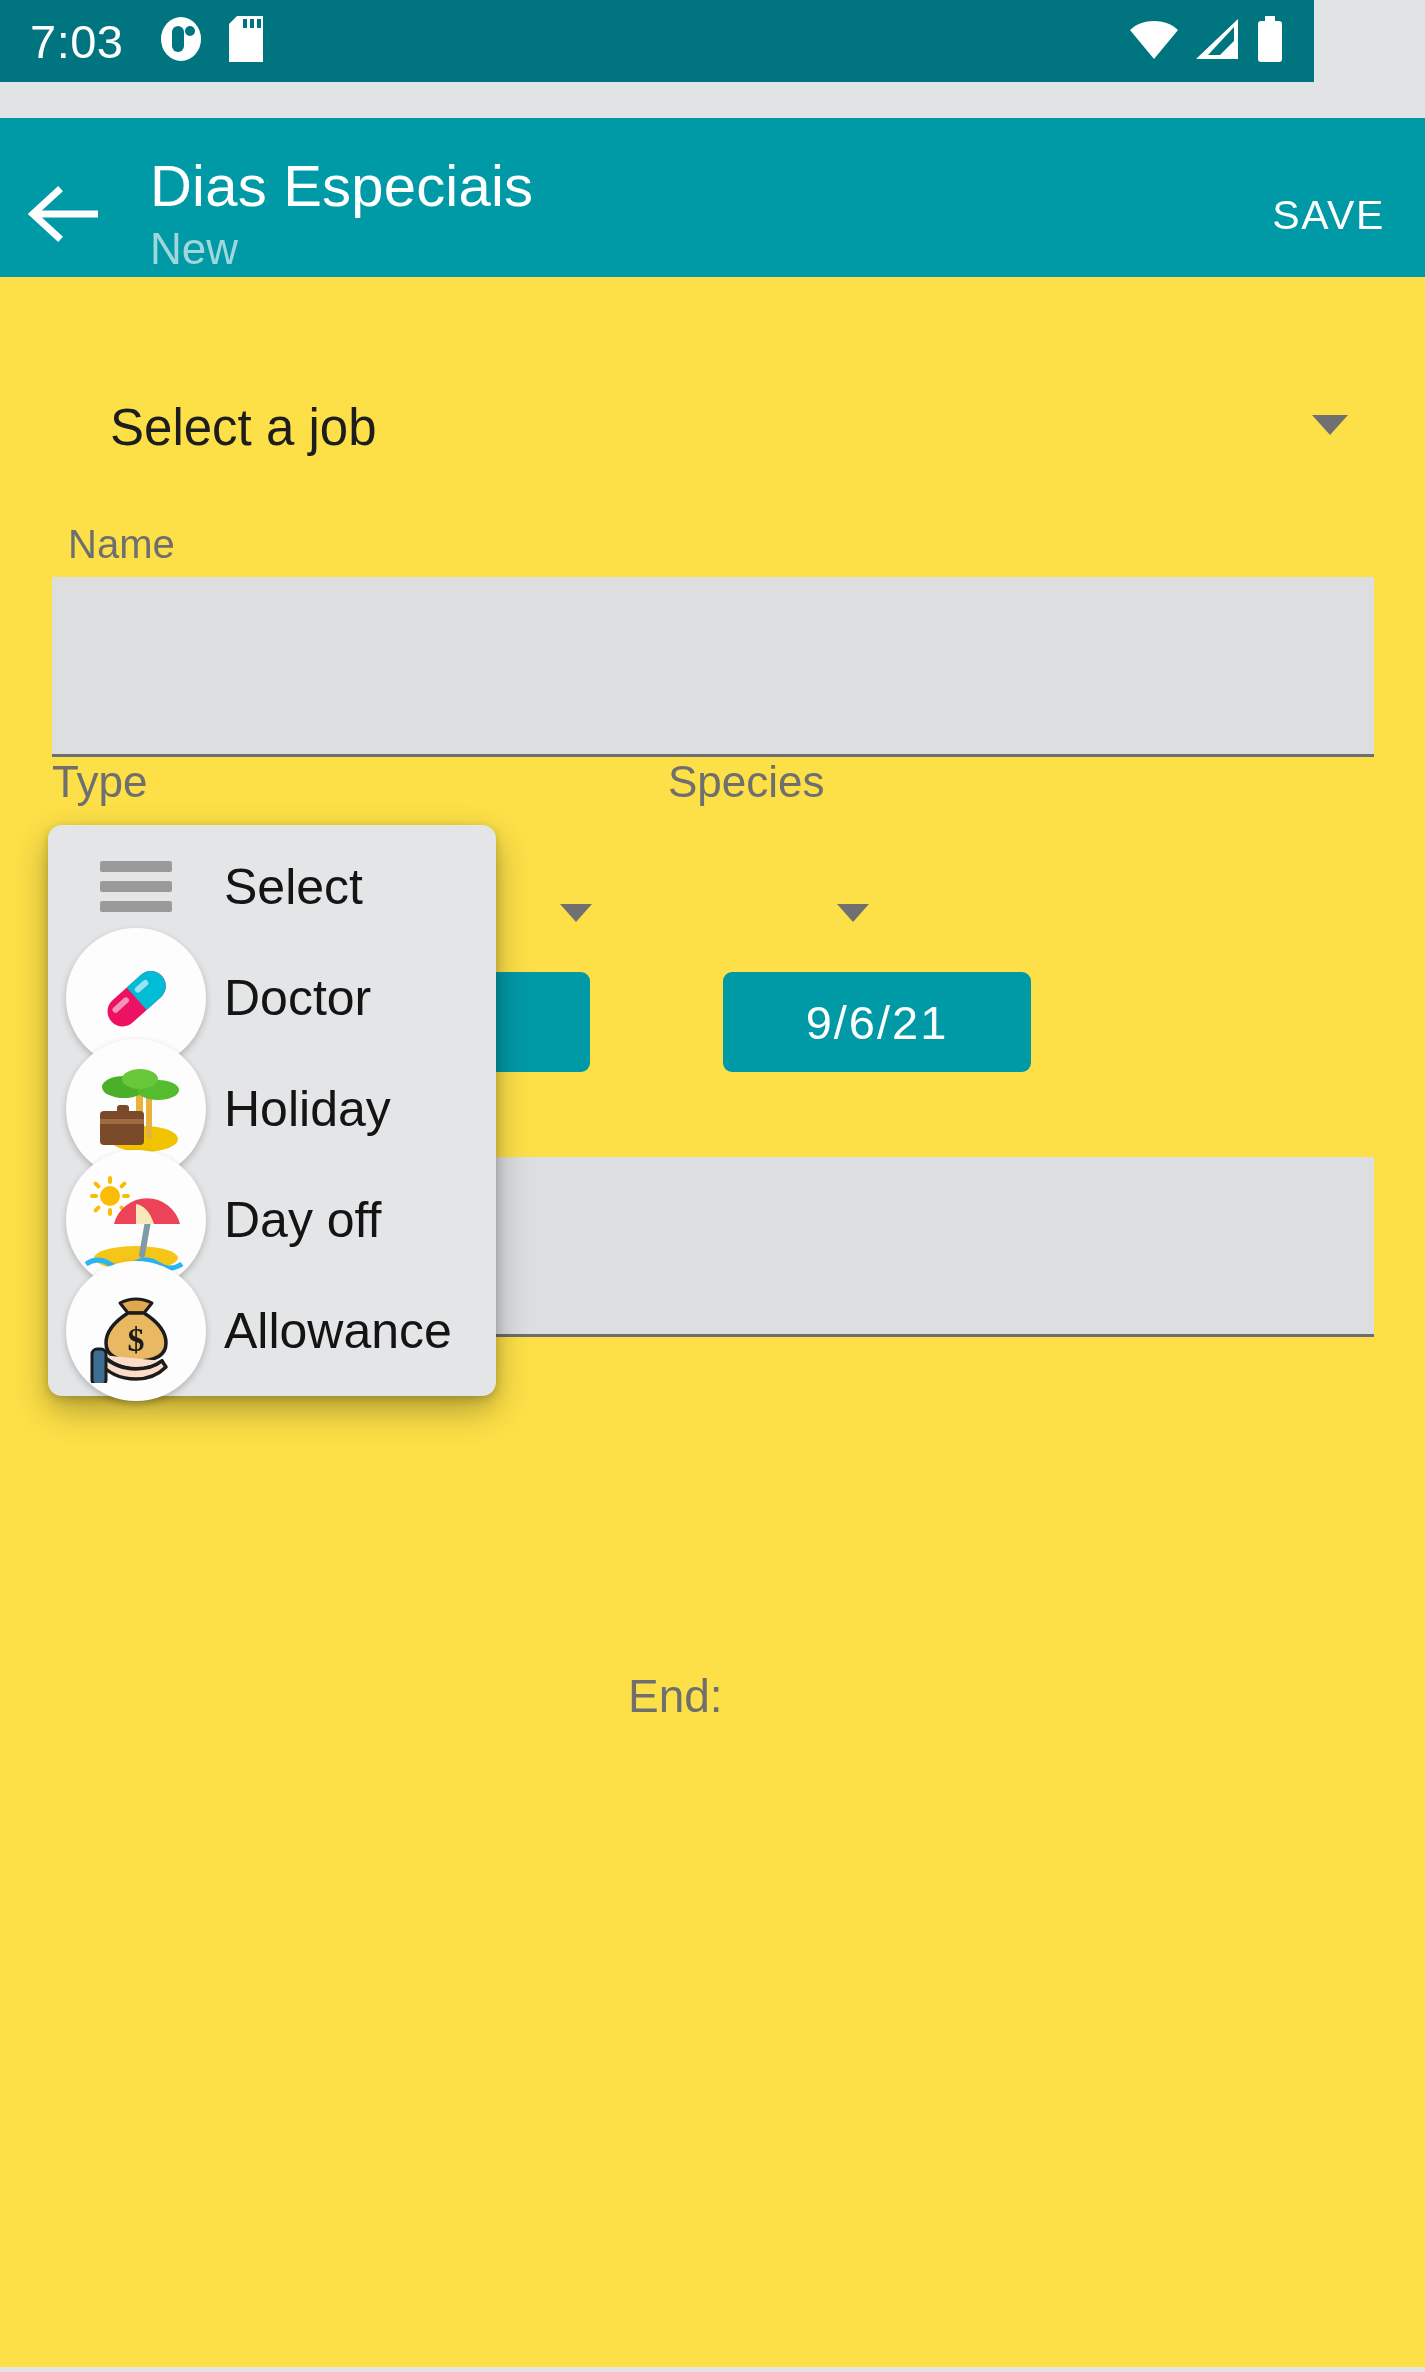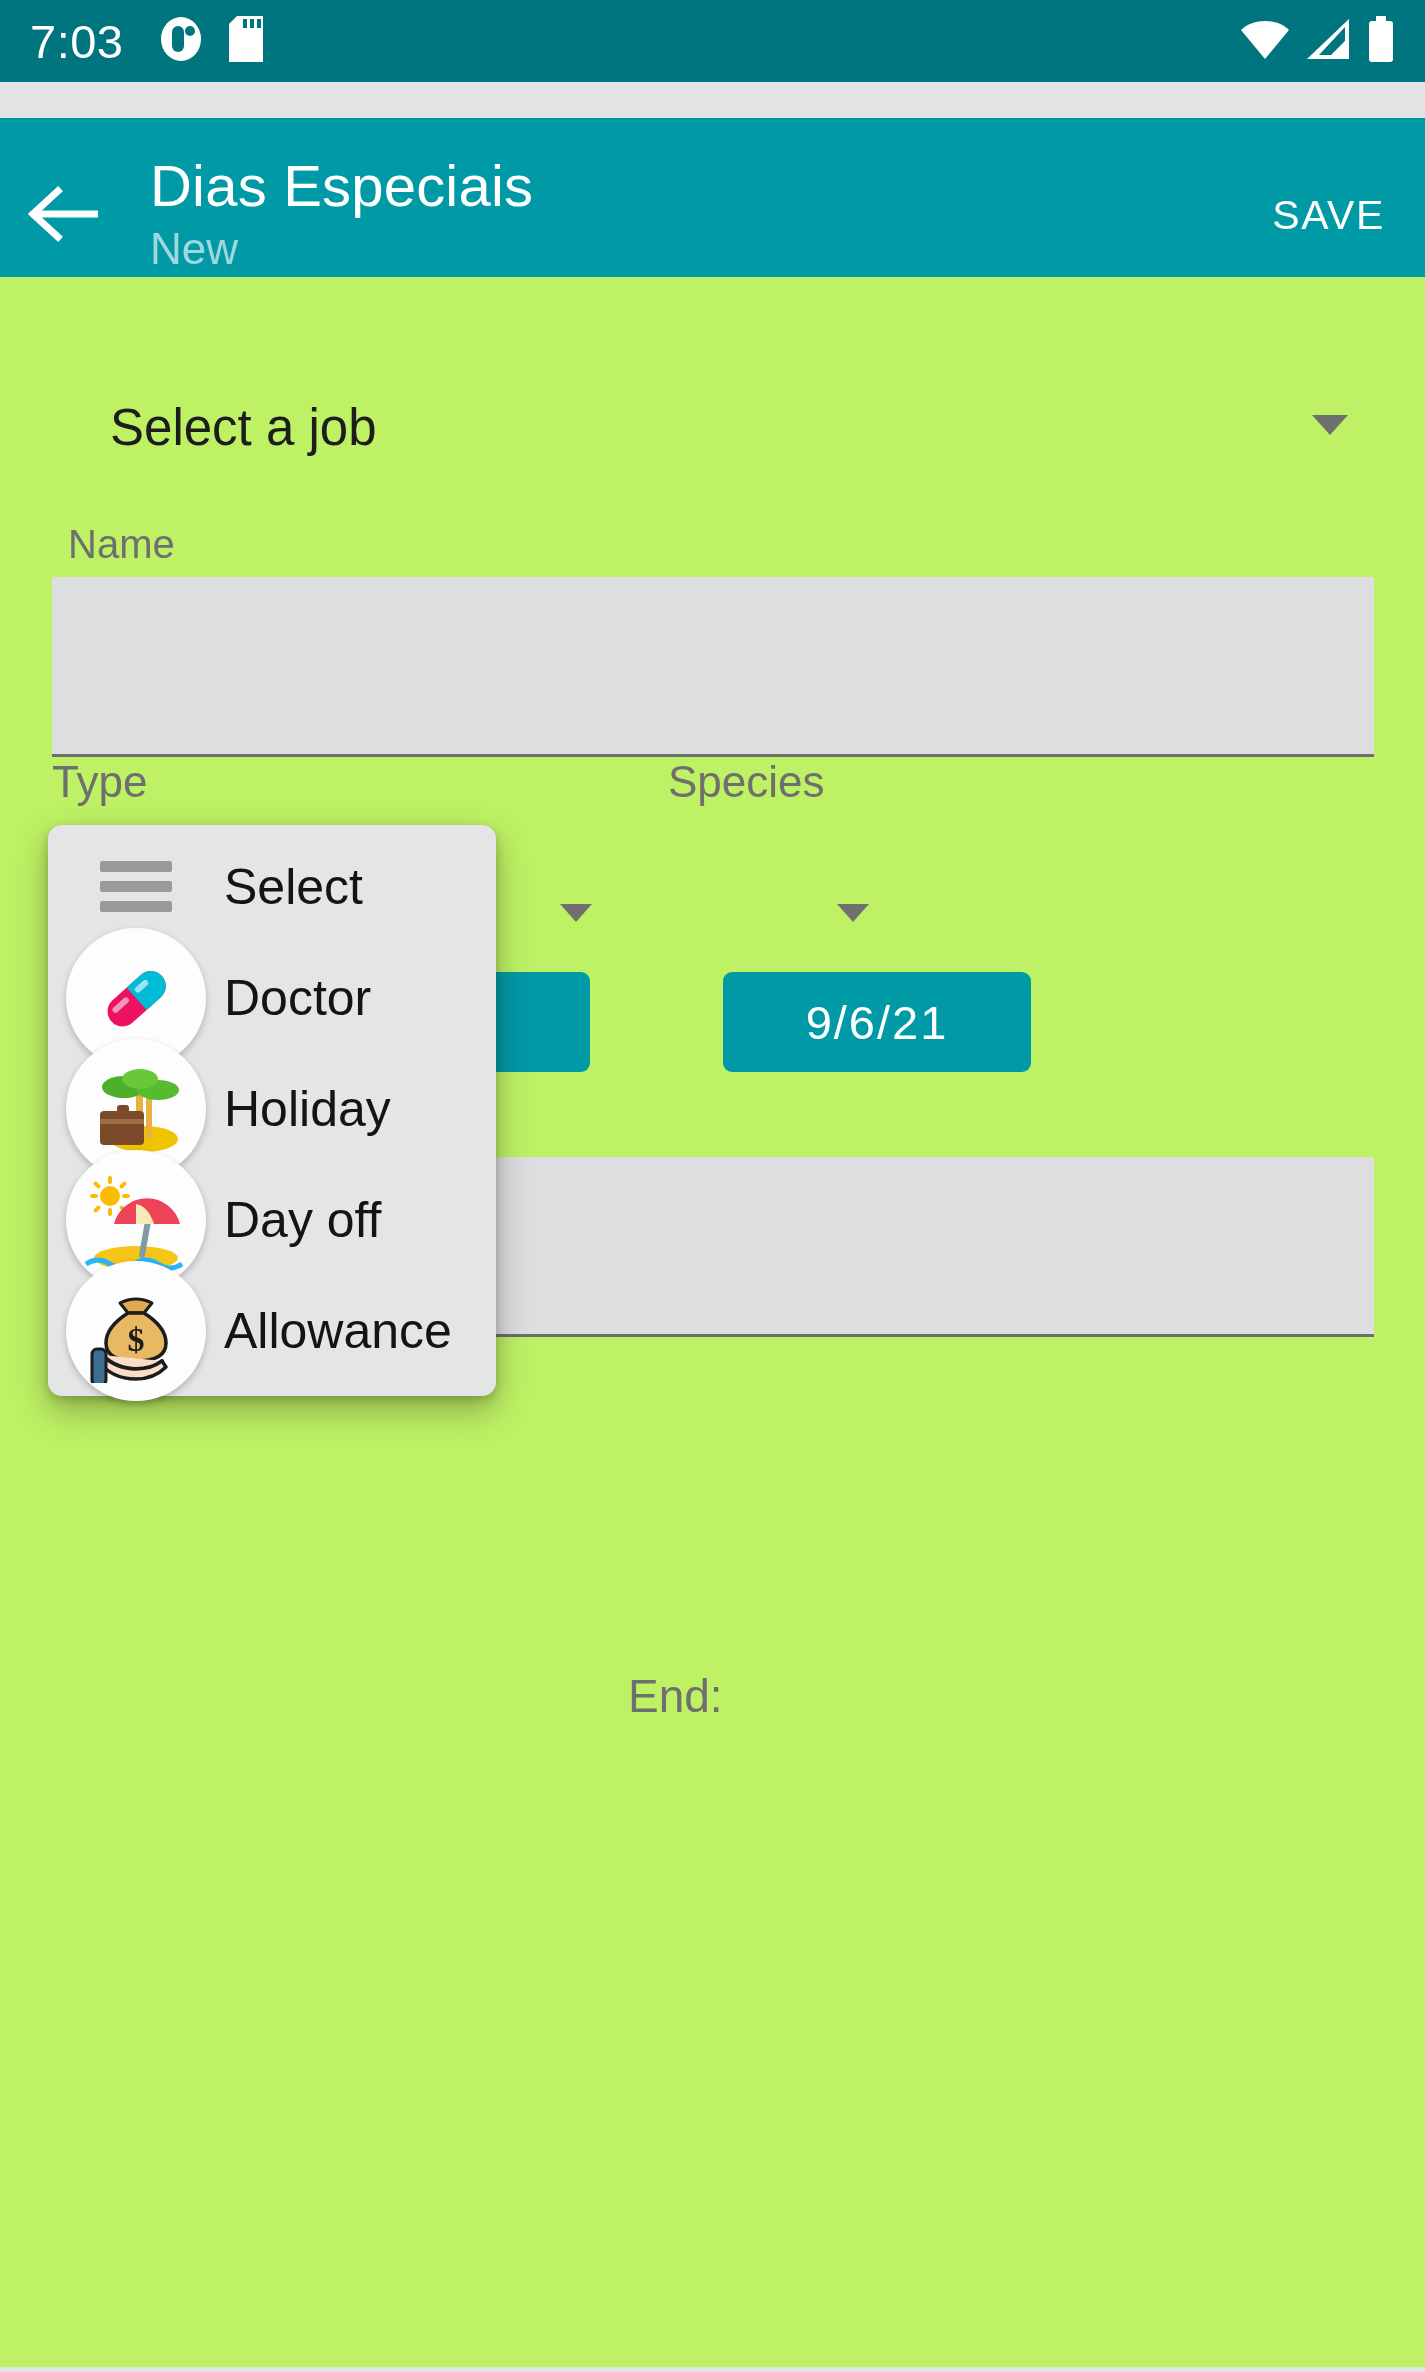--- a/index.html
+++ b/index.html
@@ -6,21 +6,21 @@
   html, body {
     width:1425px; height:2372px;
     font-family:"Liberation Sans", sans-serif;
     background:#e2e3e4;
     overflow:hidden;
   }
   #screen { position:relative; width:1425px; height:2372px; background:#e2e3e4; }
 
   
   .statusbar {
-    position:absolute; top:0; left:0; width:1425px; height:82px;
+    position:absolute; top:0; left:0; width:1314px; height:82px;
     background:#00757f; color:#ffffff;
     display:flex; align-items:center; padding:16px 30px;
   }
   .status-time { font-size:47px; font-weight:400; letter-spacing:0.5px; line-height:1; }
   .status-left-icons { display:flex; align-items:center; gap:26px; margin-left:36px; }
   .status-right { margin-left:auto; display:flex; align-items:center; gap:14px; }
   .ic { display:block; }
 
   
   .appbar {
@@ -39,21 +39,21 @@
   .appbar-subtitle {
     font-size:44px; color:#9fd7dd; font-weight:400; line-height:1.2; margin-top:6px;
   }
   .save-btn {
     margin-left:auto; margin-right:40px;
     font-size:41px; color:#ffffff; letter-spacing:1.6px; font-weight:400;
     cursor:pointer;
   }
 
   
-  .content { position:absolute; top:277px; left:0; width:1425px; height:2090px; background:#bef264;padding-left:15px; }
+  .content { position:absolute; top:277px; left:0; width:1425px; height:2090px; background:#fde047;padding-left:15px; }
 
   .job-row {
     position:absolute; top:100px; left:0; width:1425px; height:100px;
     display:flex; align-items:center;
   }
   .job-label { margin-left:110px; font-size:51px; color:#1d1d1d; }
   .job-caret { margin-left:auto; margin-right:75px; }
 
   .field-name-label {
     position:absolute; top:245px; left:52px;

